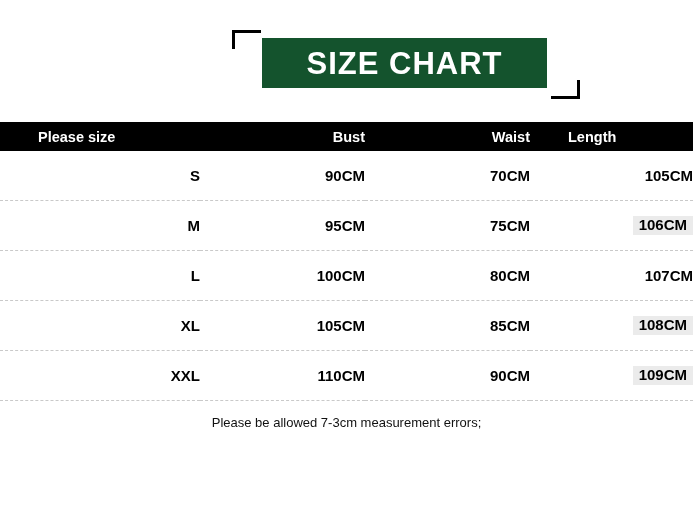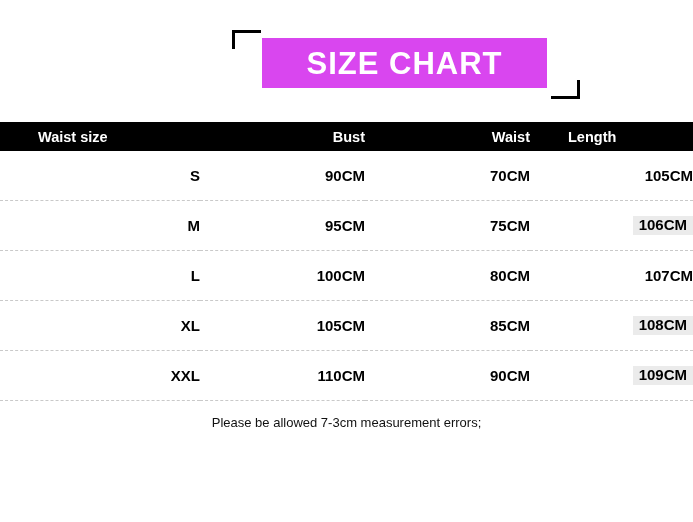--- a/index.html
+++ b/index.html
@@ -20,21 +20,21 @@
   .title-area {
     position: relative;
     height: 122px;
   }
   .title-banner {
     position: absolute;
     left: 262px;
     top: 38px;
     width: 285px;
     height: 50px;
-    background: #d946ef;
+    background: #14532d;
     display: flex;
     align-items: center;
     justify-content: center;
   }
   .title-banner .title-text {
     color: #ffffff;
     font-size: 31px;
     font-weight: bold;
     letter-spacing: 1px;
     line-height: 1;
@@ -131,21 +131,21 @@
 
 <table class="chart">
   <colgroup>
     <col class="c1">
       <col class="c2">
       <col class="c3">
       <col class="c4">
   </colgroup>
   <tbody>
     <tr class="head-row head-en">
-      <td class="left-pad">Waist size</td>
+      <td class="left-pad">Please size</td>
       <td>Bust</td>
       <td>Waist</td>
       <td class="left-pad">Length</td>
     </tr>
 
     <tr class="data-row">
       <td>S</td>
       <td>90CM</td>
       <td>70CM</td>
       <td><span>105CM</span></td>

